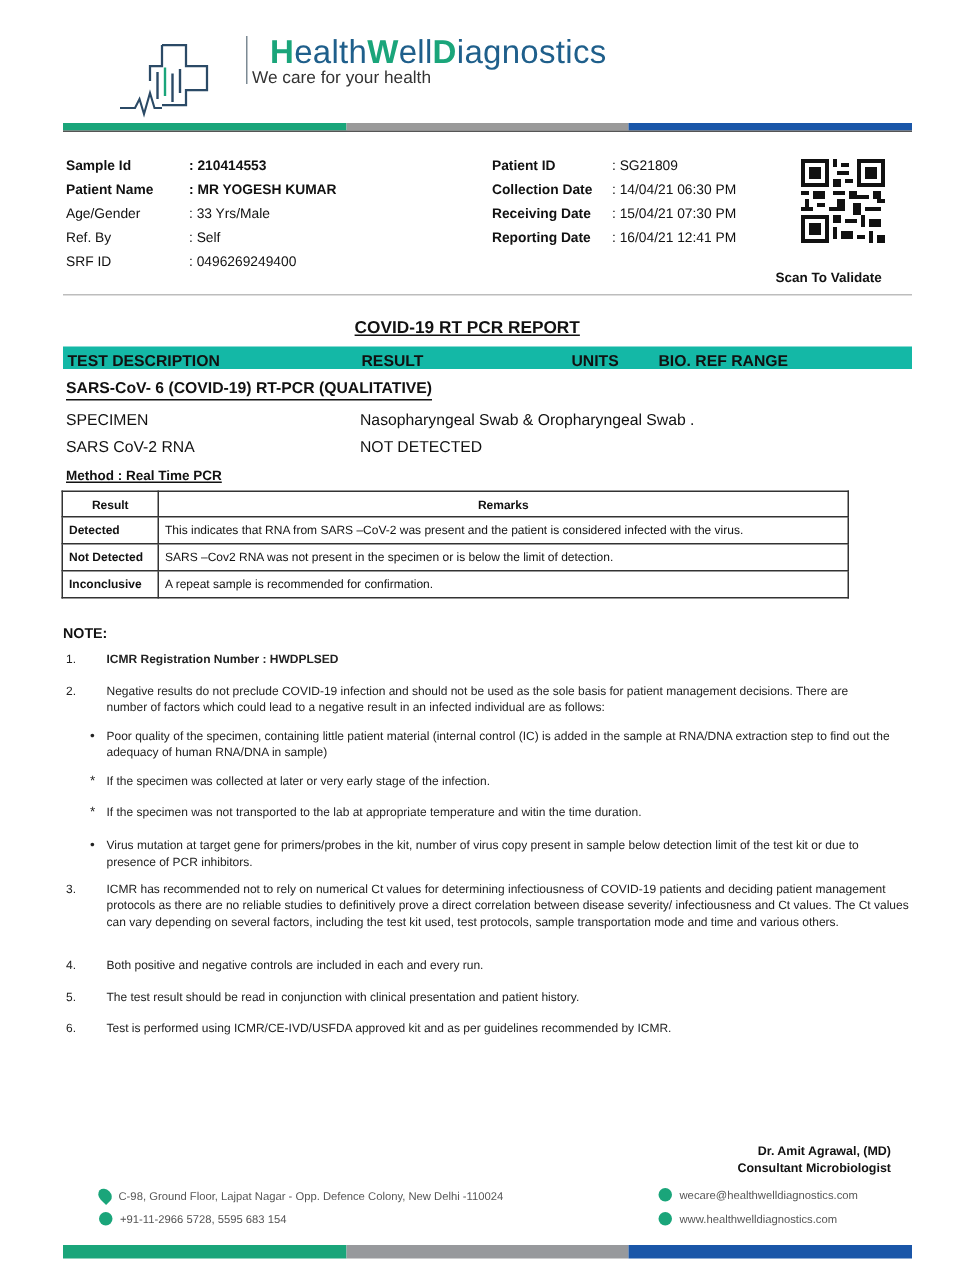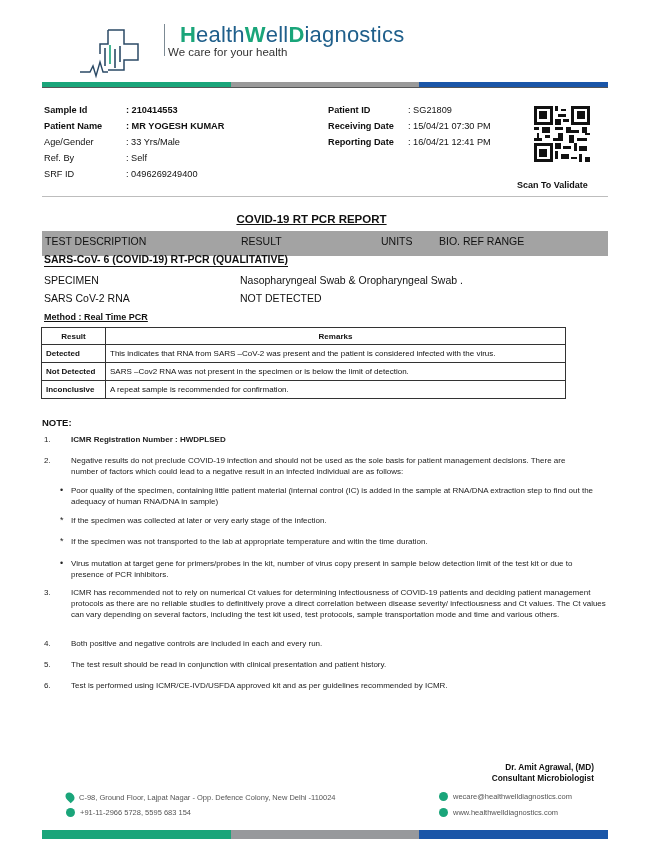--- a/index.html
+++ b/index.html
@@ -33,21 +33,21 @@
 
   .qr { left: 534px; top: 106px; width: 56px; height: 56px; }
   .scan { left: 517px; top: 180px; font-size: 9px; font-weight: bold; white-space: nowrap; }
 
   .rule { left: 42px; width: 566px; height: 1px; background: #bdbdbd; }
 
   
   .report-title { left: 0; width: 623px; top: 213px; text-align: center; font-size: 11.5px; font-weight: bold; }
   .report-title span { text-decoration: underline; }
 
-  .thead { left: 42px; top: 231px; width: 566px; height: 25px; background: #a3a3a3; font-size: 10.5px; font-weight: normal; }
+  .thead { left: 42px; top: 231px; width: 566px; height: 15px; background: #14b8a6; font-size: 10.5px; font-weight: bold; }
   .thead span { position: absolute; top: 4px; white-space: nowrap; }
 
   .test-name { left: 44px; top: 253px; font-size: 10.5px; font-weight: bold; border-bottom: 1px solid #111; padding-bottom: 1px; white-space: nowrap; }
 
   .kv { font-size: 10.5px; white-space: nowrap; }
   .method { left: 44px; top: 312px; font-size: 9px; font-weight: bold; white-space: nowrap; text-decoration: underline; }
 
   table.legend { position: absolute; left: 41px; top: 327px; width: 525px; border-collapse: collapse; font-size: 8px; }
   table.legend td, table.legend th { border: 1px solid #333; height: 18px; padding: 0 4px; }
   table.legend th { font-weight: bold; text-align: center; height: 17px; }
@@ -111,20 +111,24 @@
   <div class="row">
       <span class="lbl">SRF ID</span>
       <span>: 0496269249400</span>
     </div>
 </div>
 
 <div class="abs info info-right">
   <div class="row">
       <span class="lbl bold">Patient ID</span>
       <span>: SG21809</span>
+    </div>
+  <div class="row">
+      <span class="lbl bold">Collection  Date</span>
+      <span>: 14/04/21 06:30 PM</span>
     </div>
   <div class="row">
       <span class="lbl bold">Receiving  Date</span>
       <span>: 15/04/21 07:30 PM</span>
     </div>
   <div class="row">
       <span class="lbl bold">Reporting Date</span>
       <span>: 16/04/21 12:41 PM</span>
     </div>
 </div>

